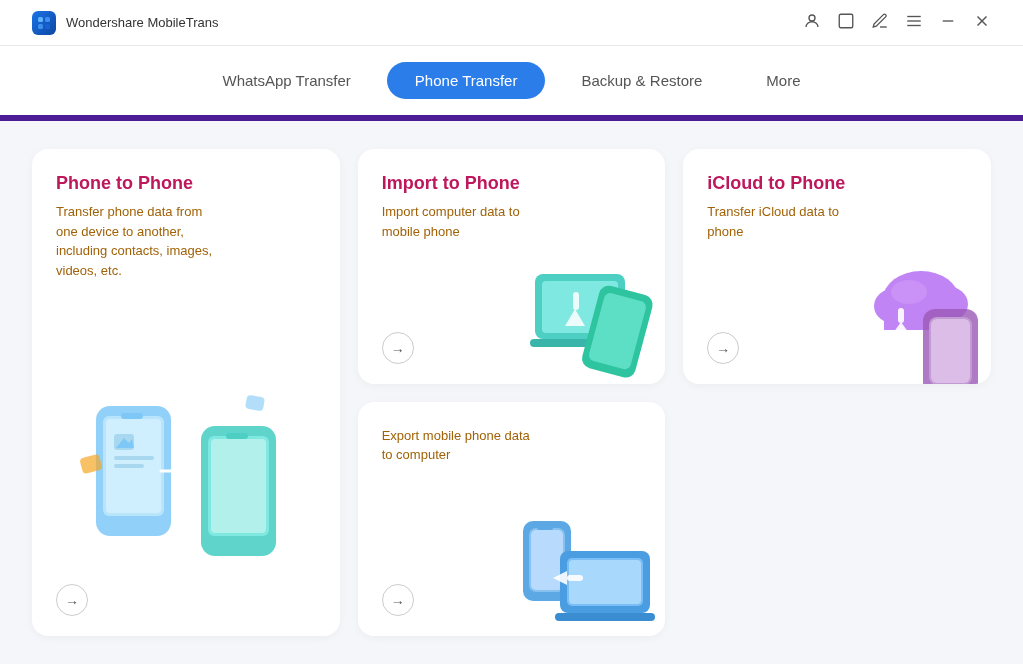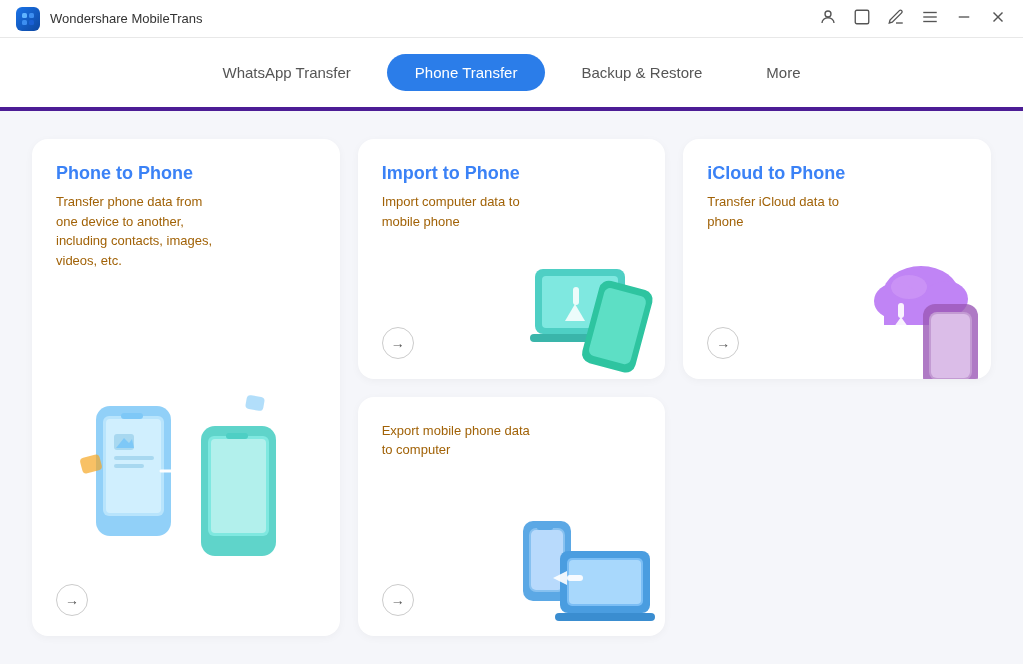--- a/index.html
+++ b/index.html
@@ -9,24 +9,24 @@
       width: 1023px;
       height: 664px;
       overflow: hidden;
       display: flex;
       flex-direction: column;
     }
 
     
     .titlebar {
       background: #fff;
-      height: 38px;
+      height: 46px;
       display: flex;
       align-items: center;
-      padding: 0 16px;
+      padding: 0 32px;
       border-bottom: 1px solid #e8e8e8;
       flex-shrink: 0;
     }
     .titlebar-logo {
       width: 24px;
       height: 24px;
       border-radius: 6px;
       background: linear-gradient(135deg, #1a73e8, #0d47a1);
       display: flex;
       align-items: center;
@@ -55,21 +55,21 @@
       line-height: 1;
     }
 
     
     .nav-bar {
       background: #fff;
       padding: 16px 0 0 0;
       display: flex;
       justify-content: center;
       gap: 8px;
-      border-bottom: 4px solid #4c1d95;
+      border-bottom: 6px solid #4c1d95;
       flex-shrink: 0;
       padding-bottom: 16px;
     }
     .nav-tab {
       padding: 10px 28px;
       border-radius: 24px;
       font-size: 15px;
       font-weight: 500;
       cursor: pointer;
       color: #555;
@@ -103,21 +103,21 @@
       cursor: pointer;
       box-shadow: 0 2px 8px rgba(0,0,0,0.04);
       transition: box-shadow 0.2s;
     }
     .card-large {
       grid-row: span 2;
     }
     .card-title {
       font-size: 18px;
       font-weight: 700;
-      color: #3b82f6;
+      color: #be185d;
       margin-bottom: 8px;
     }
     .card-desc {
       font-size: 13px;
       color: #a16207;
       line-height: 1.5;
       max-width: 160px;
     }
     .card-arrow {
       position: absolute;

